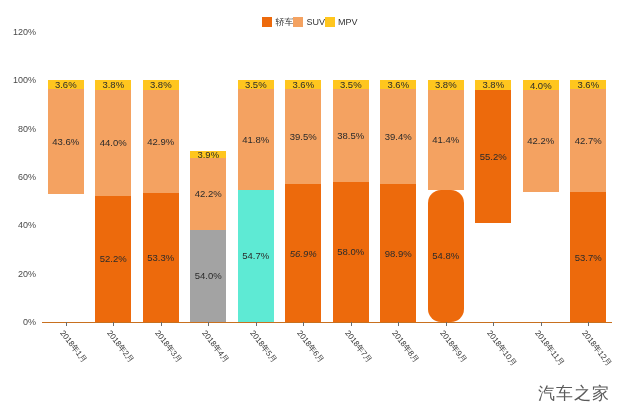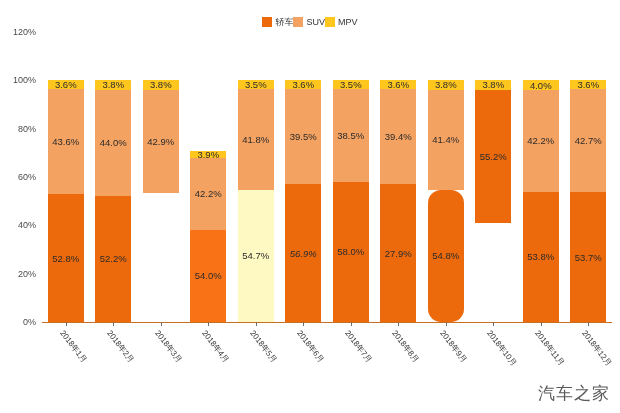--- a/index.html
+++ b/index.html
@@ -123,23 +123,20 @@
   <div class="plot">
     <div class="bars">
         <div class="bar-slot">
           <div class="bar" style="height: 241.667px;">
             <div class="seg" style="background: rgb(255, 198, 30); height: 3.6%;">
               <span class="seg-label">3.6%</span>
             </div>
             <div class="seg" style="background: rgb(244, 162, 97); height: 43.6%;">
               <span class="seg-label">43.6%</span>
             </div>
-            <div class="seg" style="background: rgb(237, 106, 12); height: 52.8%;">
-              <span class="seg-label">52.8%</span>
-            </div>
           </div>
         </div>
         <div class="bar-slot">
           <div class="bar" style="height: 241.667px;">
             <div class="seg" style="background: rgb(255, 198, 30); height: 3.8%;">
               <span class="seg-label">3.8%</span>
             </div>
             <div class="seg" style="background: rgb(244, 162, 97); height: 44%;">
               <span class="seg-label">44.0%</span>
             </div>
@@ -148,45 +145,48 @@
             </div>
           </div>
         </div>
         <div class="bar-slot">
           <div class="bar" style="height: 241.667px;">
             <div class="seg" style="background: rgb(255, 198, 30); height: 3.8%;">
               <span class="seg-label">3.8%</span>
             </div>
             <div class="seg" style="background: rgb(244, 162, 97); height: 42.9%;">
               <span class="seg-label">42.9%</span>
+            </div>
+            <div class="seg" style="background: rgb(237, 106, 12); height: 53.3%;">
+              <span class="seg-label">53.3%</span>
             </div>
           </div>
         </div>
         <div class="bar-slot">
           <div class="bar" style="height: 171px;">
             <div class="seg" style="background: rgb(255, 198, 30); height: 3.8961%;">
               <span class="seg-label">3.9%</span>
             </div>
             <div class="seg" style="background: rgb(244, 162, 97); height: 42.1578%;">
               <span class="seg-label">42.2%</span>
             </div>
-            <div class="seg" style="background: #f97316; height: 53.9461%;">
+            <div class="seg" style="background: #a3a3a3; height: 53.9461%;">
               <span class="seg-label">54.0%</span>
             </div>
           </div>
         </div>
         <div class="bar-slot">
           <div class="bar" style="height: 241.667px;">
             <div class="seg" style="background: rgb(255, 198, 30); height: 3.5%;">
               <span class="seg-label">3.5%</span>
             </div>
             <div class="seg" style="background: rgb(244, 162, 97); height: 41.8%;">
               <span class="seg-label">41.8%</span>
             </div>
-            <div class="seg" style="background: #fef9c3; height: 54.7%;">
+            <div class="seg" style="background: #5eead4; height: 54.7%;">
               <span class="seg-label">54.7%</span>
             </div>
           </div>
         </div>
         <div class="bar-slot">
           <div class="bar" style="height: 241.667px;">
             <div class="seg" style="background: rgb(255, 198, 30); height: 3.6%;">
               <span class="seg-label">3.6%</span>
             </div>
             <div class="seg" style="background: rgb(244, 162, 97); height: 39.5%;">
@@ -212,21 +212,21 @@
         </div>
         <div class="bar-slot">
           <div class="bar" style="height: 241.667px;">
             <div class="seg" style="background: rgb(255, 198, 30); height: 3.6%;">
               <span class="seg-label">3.6%</span>
             </div>
             <div class="seg" style="background: rgb(244, 162, 97); height: 39.4%;">
               <span class="seg-label">39.4%</span>
             </div>
             <div class="seg" style="background: rgb(237, 106, 12); height: 57%;">
-              <span class="seg-label">27.9%</span>
+              <span class="seg-label">98.9%</span>
             </div>
           </div>
         </div>
         <div class="bar-slot">
           <div class="bar" style="height: 241.667px;">
             <div class="seg" style="background: rgb(255, 198, 30); height: 3.8%;">
               <span class="seg-label">3.8%</span>
             </div>
             <div class="seg" style="background: rgb(244, 162, 97); height: 41.4%;">
               <span class="seg-label">41.4%</span>
@@ -246,23 +246,20 @@
             </div>
           </div>
         </div>
         <div class="bar-slot">
           <div class="bar" style="height: 241.667px;">
             <div class="seg" style="background: rgb(255, 198, 30); height: 4%;">
               <span class="seg-label">4.0%</span>
             </div>
             <div class="seg" style="background: rgb(244, 162, 97); height: 42.2%;">
               <span class="seg-label">42.2%</span>
-            </div>
-            <div class="seg" style="background: rgb(237, 106, 12); height: 53.8%;">
-              <span class="seg-label">53.8%</span>
             </div>
           </div>
         </div>
         <div class="bar-slot">
           <div class="bar" style="height: 241.667px;">
             <div class="seg" style="background: rgb(255, 198, 30); height: 3.6%;">
               <span class="seg-label">3.6%</span>
             </div>
             <div class="seg" style="background: rgb(244, 162, 97); height: 42.7%;">
               <span class="seg-label">42.7%</span>

